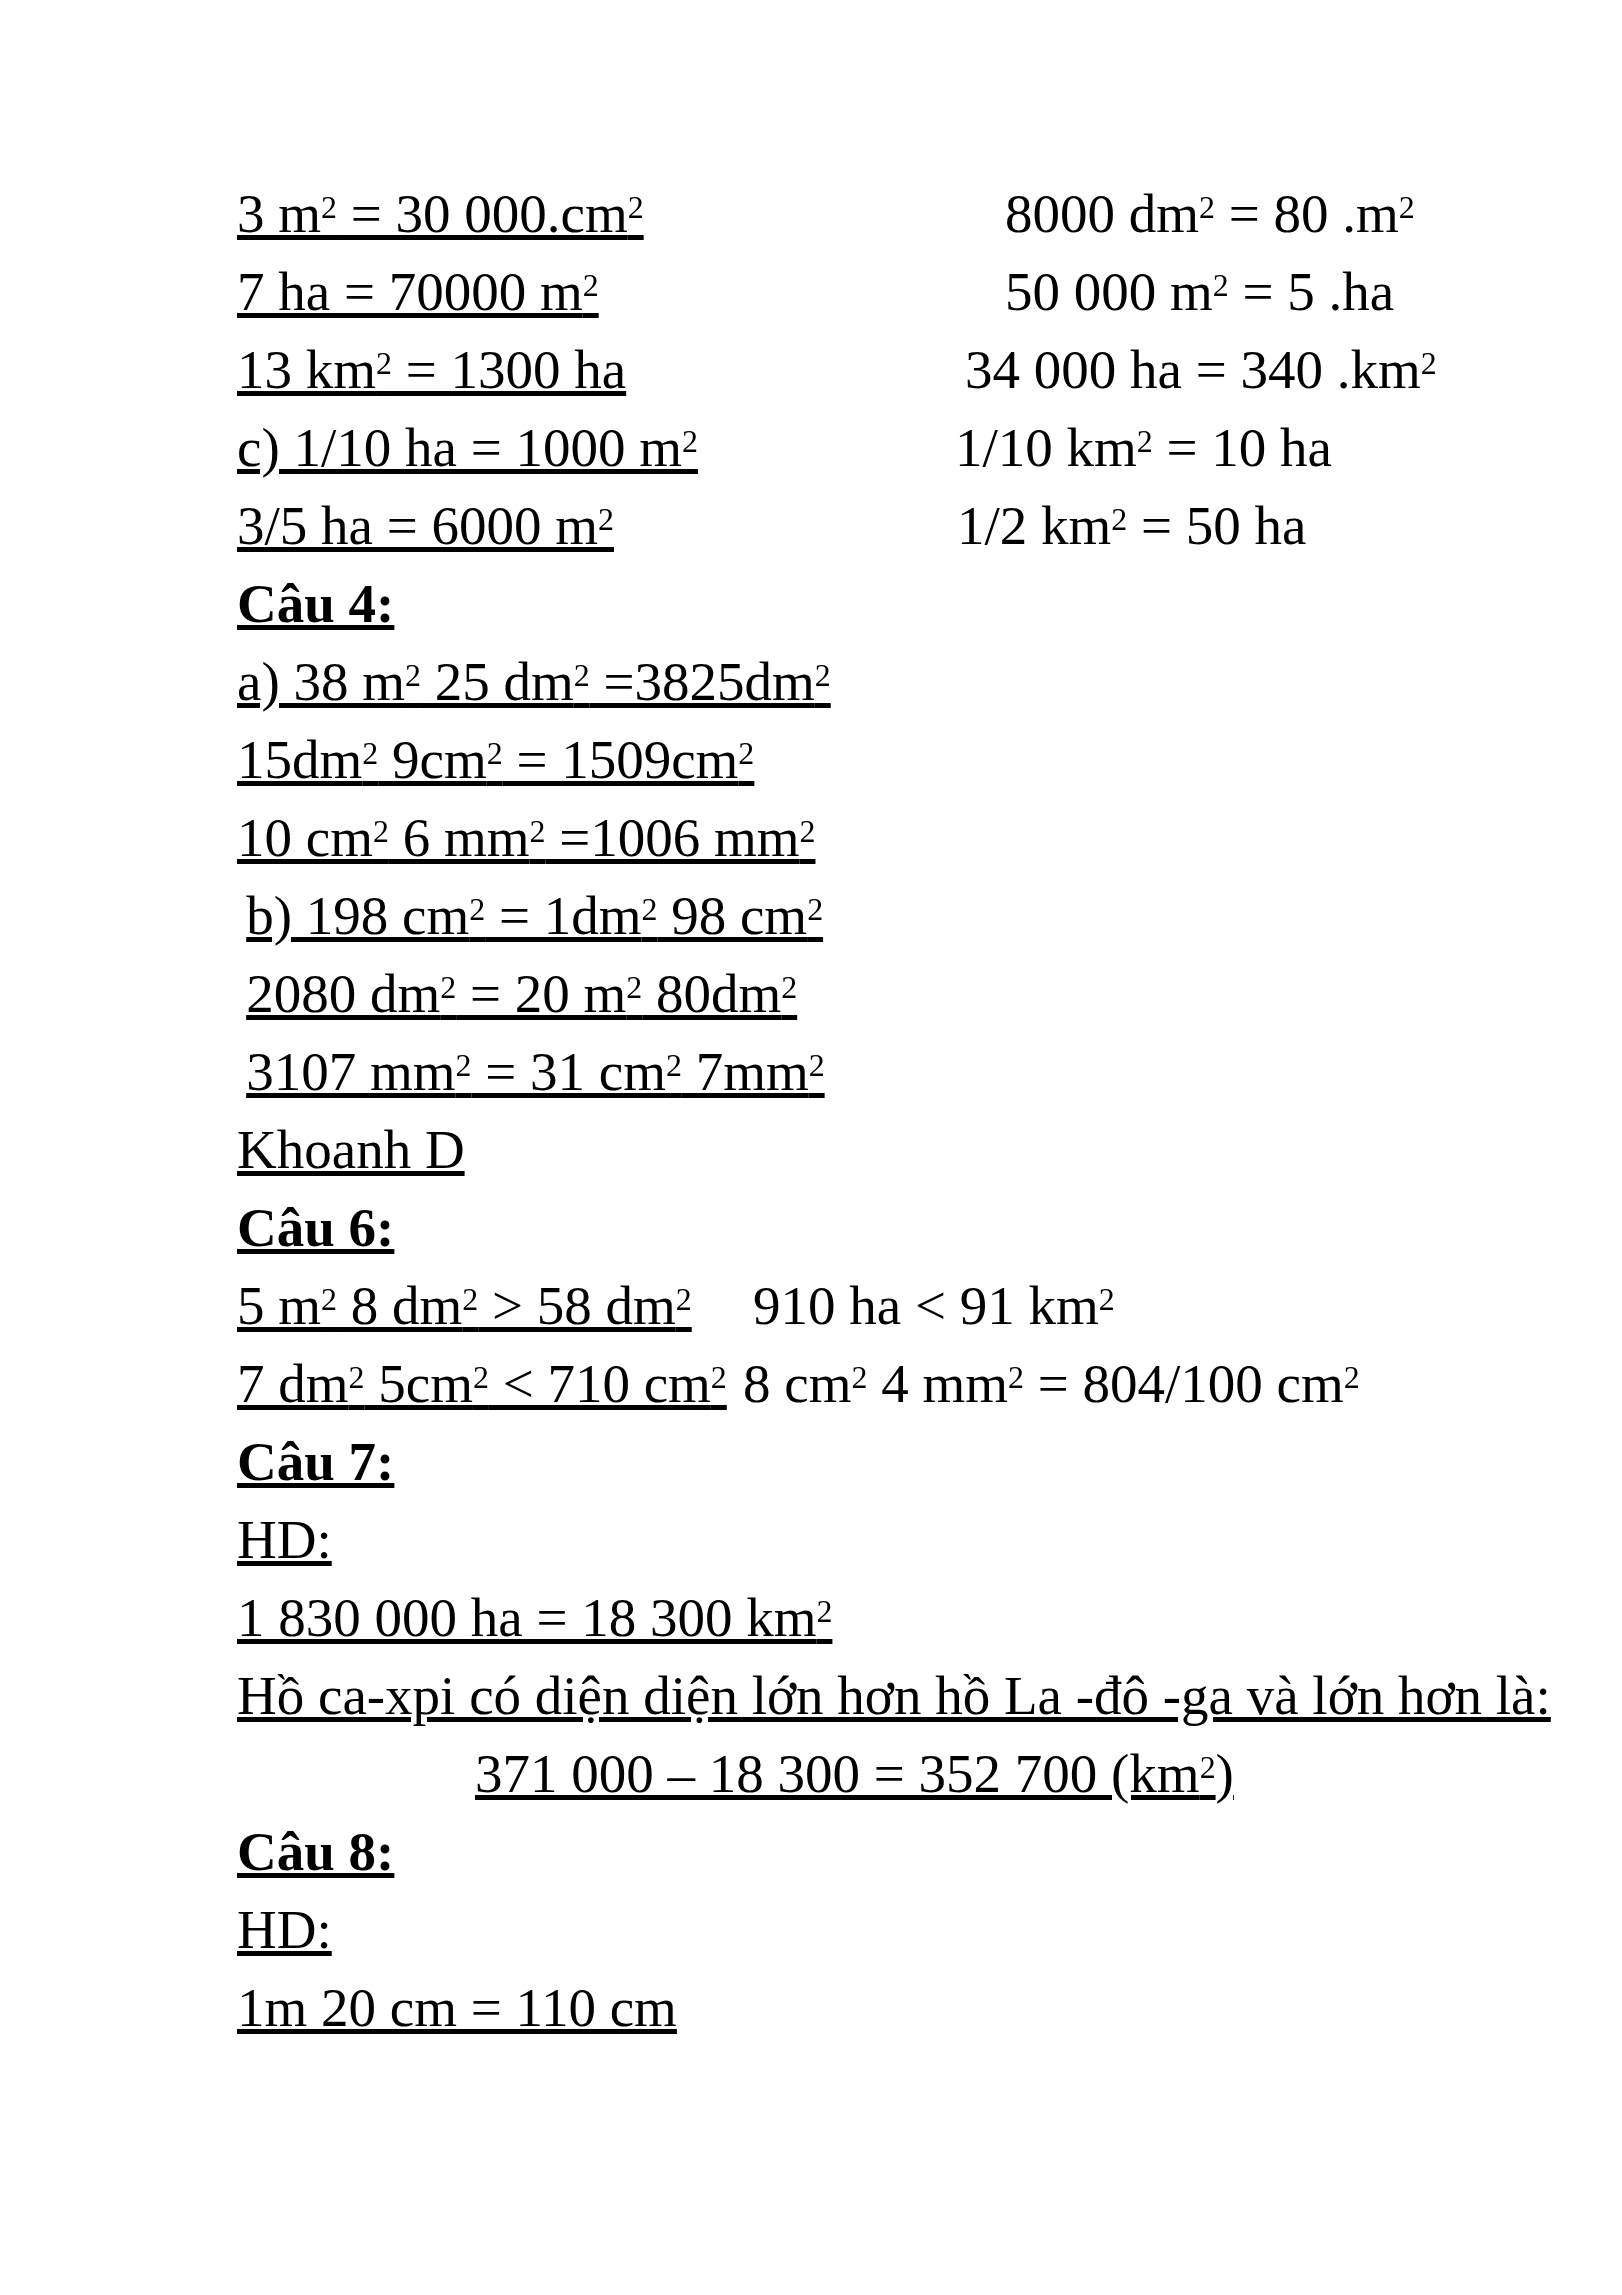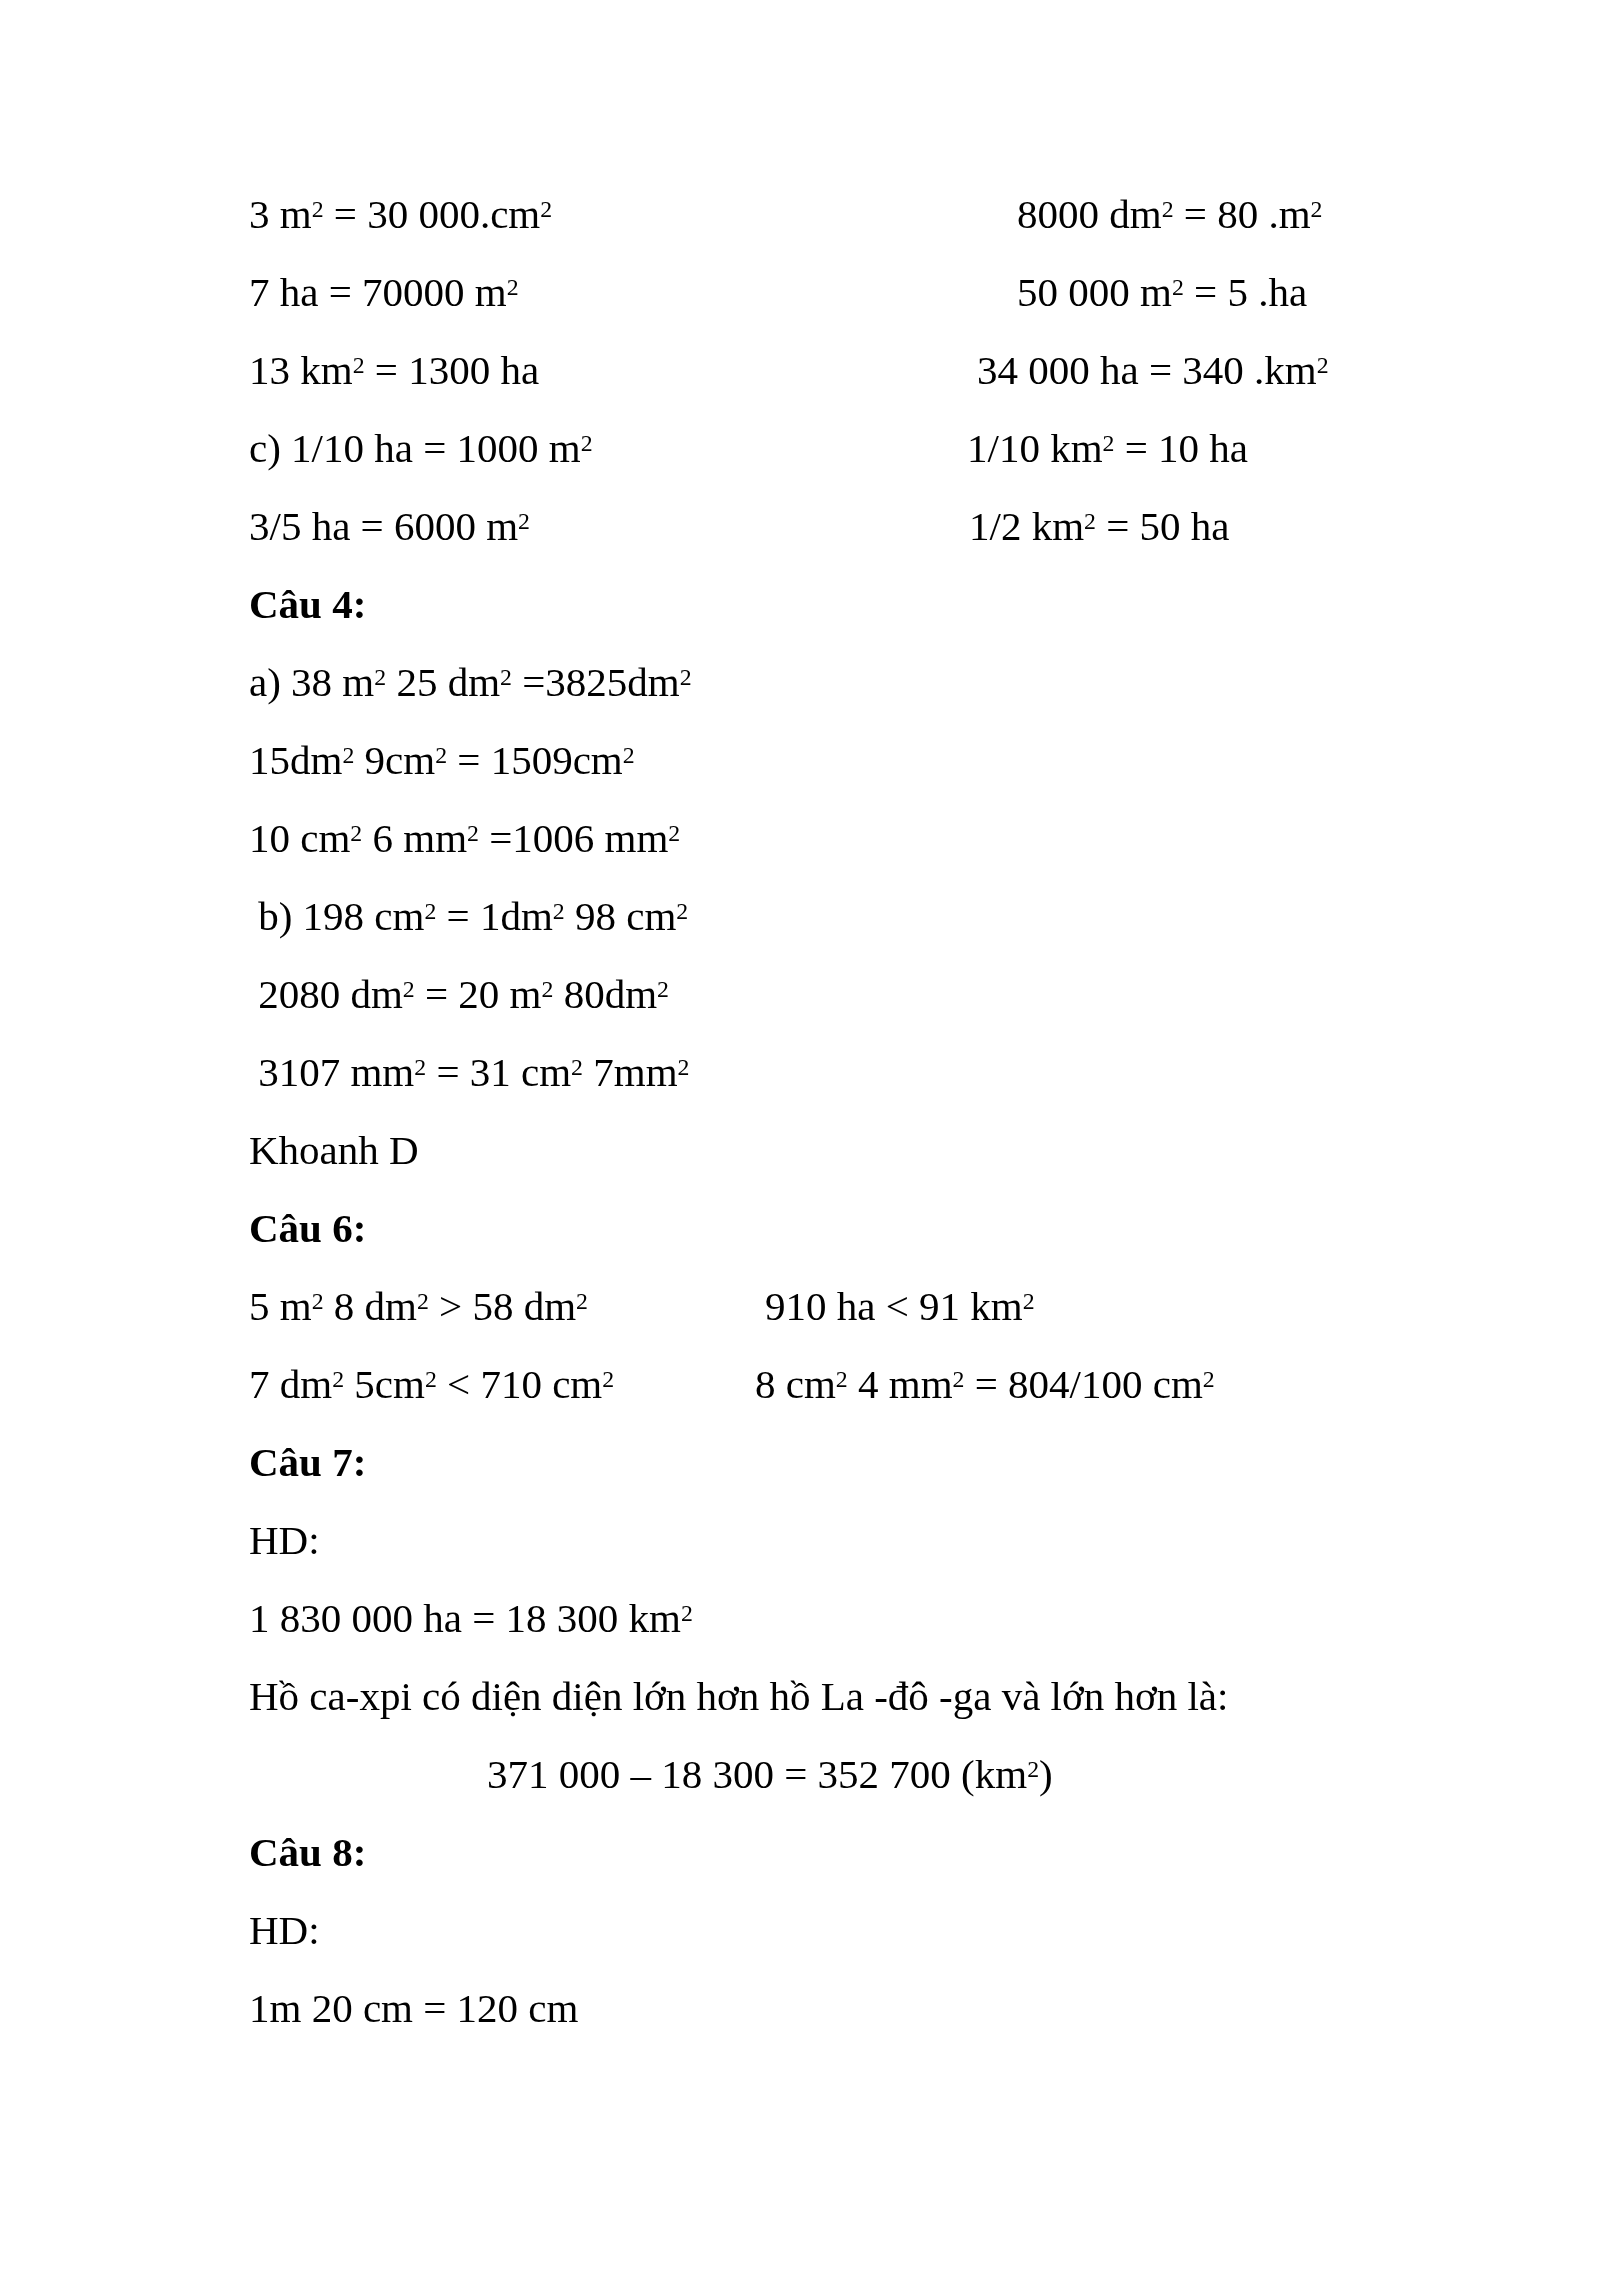--- a/index.html
+++ b/index.html
@@ -12,25 +12,26 @@
     width: 1623px;
     height: 2295px;
     background: #ffffff;
     overflow: hidden;
     font-family: "Liberation Serif", "DejaVu Serif", serif;
     color: #000000;
   }
   .content {
     position: absolute;
     top: 175px;
-    left: 249px;
+    left: 237px;
     right: 79px;
-    font-size: 41px;
+    font-size: 55px;
     line-height: 78px;
     white-space: nowrap;
+    text-decoration: underline;
   }
   .line {
     position: relative;
     height: 78px;
   }
   .heading { font-weight: bold; }
   .rt {
     position: absolute;
     top: 0;
   }
@@ -110,18 +111,18 @@
       <div class="line heading">Câu 7:</div>
       <div class="line">HD:</div>
       <div class="line">1 830 000 ha = 18 300 km<sup>2</sup></div>
       <div class="line">Hồ ca-xpi có diện diện lớn hơn hồ La -đô -ga và lớn hơn là:</div>
       <div class="line eq">371 000 – 18 300 = 352 700 (km<sup>2</sup>)</div>
     </section>
 
     <section>
       <div class="line heading">Câu 8:</div>
       <div class="line">HD:</div>
-      <div class="line">1m 20 cm = 120 cm</div>
+      <div class="line">1m 20 cm = 110 cm</div>
     </section>
 
   </div>
 </div>
 
 
 </body></html>

